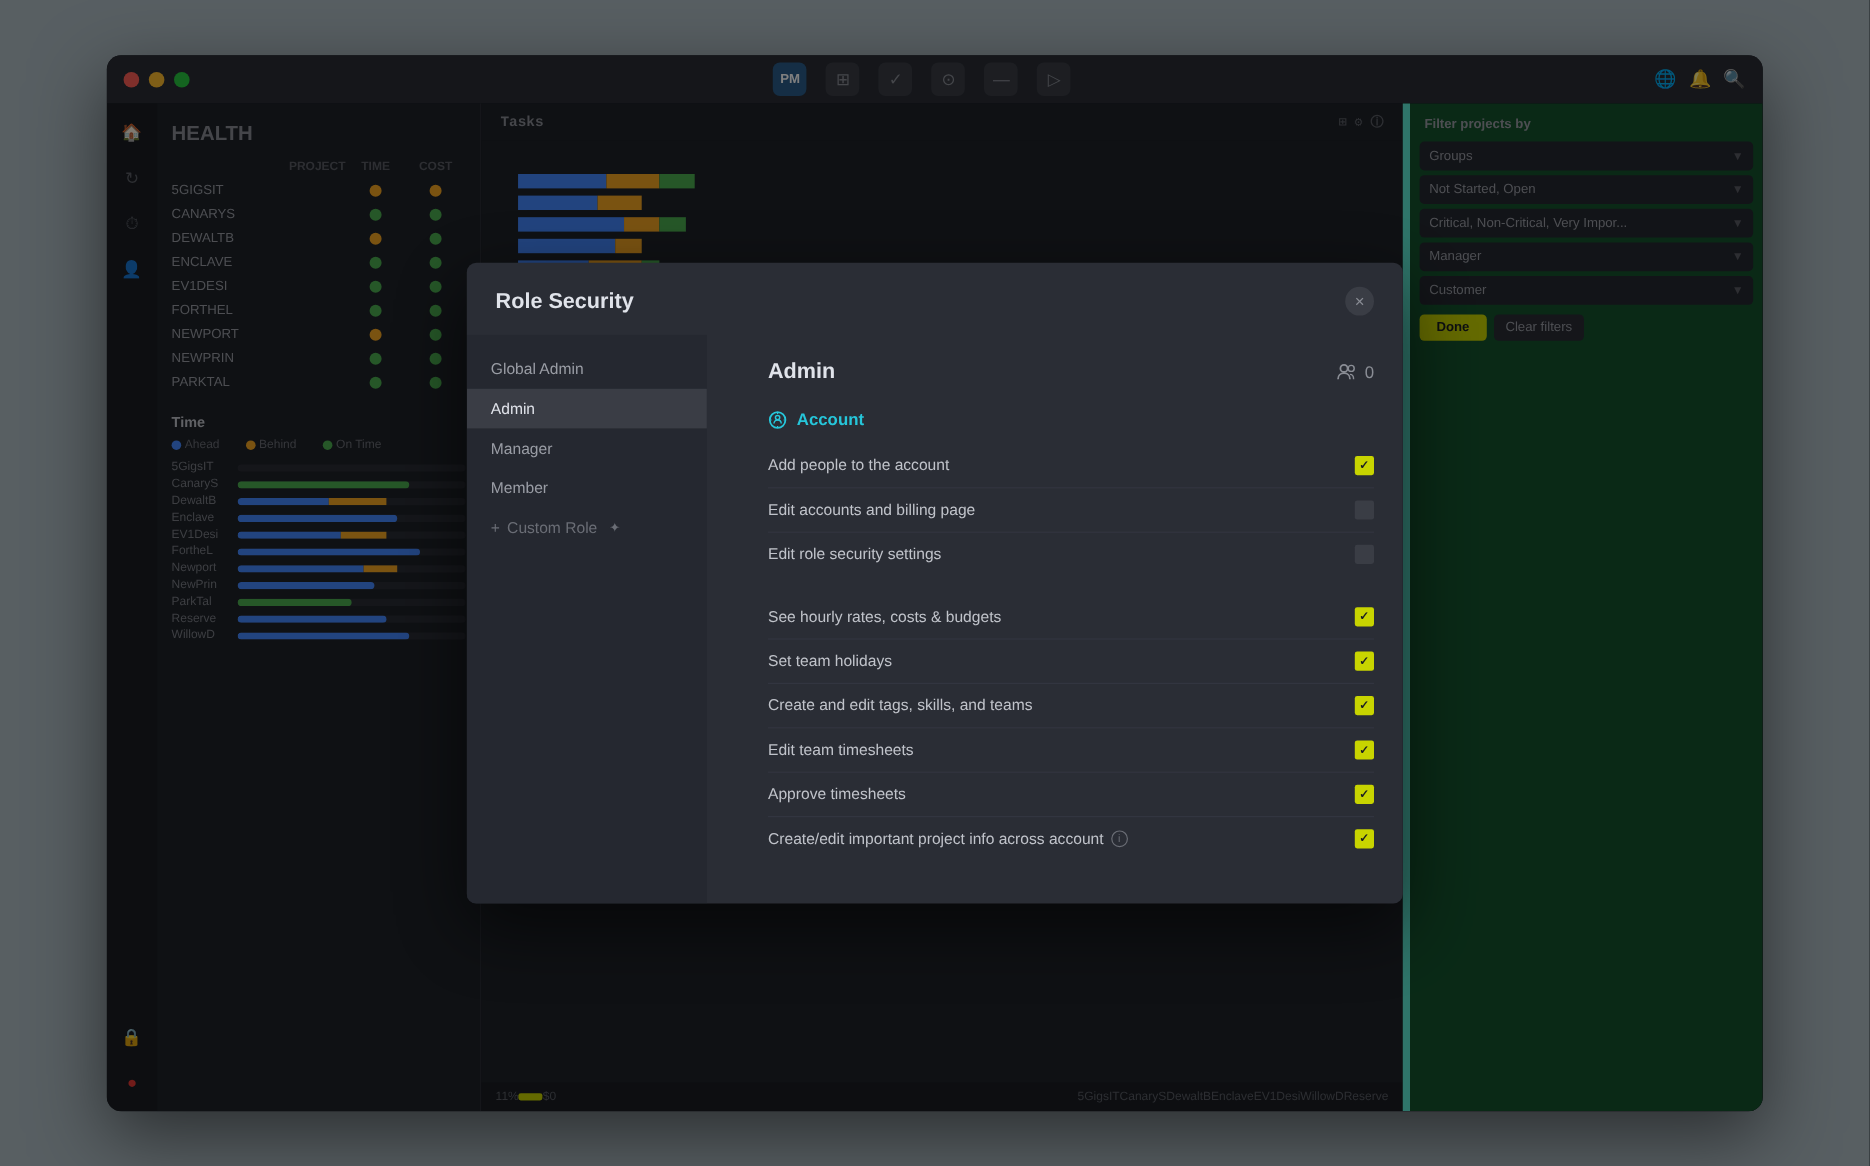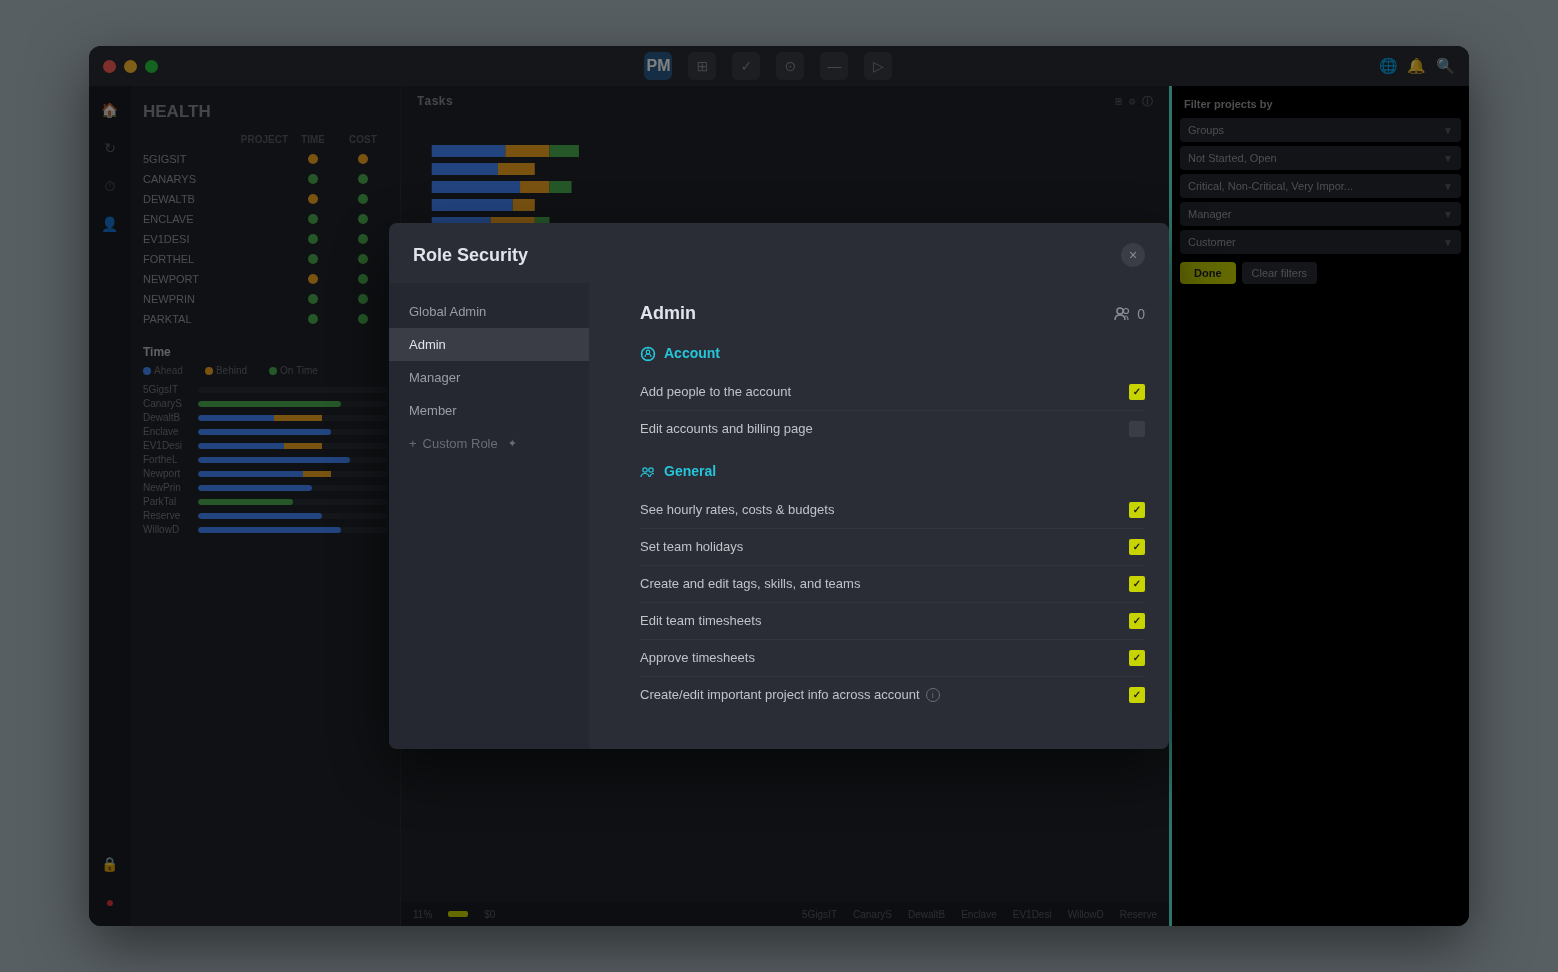--- a/index.html
+++ b/index.html
@@ -207,22 +207,22 @@
     .chart-area {
       flex: 1;
       padding: 8px 16px;
       display: flex;
       flex-direction: column;
       overflow: hidden;
     }
 
     
     .right-panel {
-      background: #000000;
-      border-left: 3px solid #5eead4;
+      background: #14532d;
+      border-left: 6px solid #5eead4;
       overflow-y: auto;
       padding: 8px;
     }
     .filter-title {
       font-size: 11px; font-weight: 600; color: #9a9da5;
       padding: 4px 4px 8px;
     }
     .filter-row {
       display: flex; align-items: center;
       background: #252830;
@@ -397,21 +397,20 @@
 
     
     .bottom-bar {
       height: 24px;
       background: #1a1d23;
       display: flex;
       align-items: center;
       padding: 0 12px;
       font-size: 10px;
       color: #5a5d65;
-      gap: 16px;
       flex-shrink: 0;
     }
     .progress-mini { width: 20px; height: 6px; background: #c8d400; border-radius: 2px; }
 
     .info-icon {
       display: inline-flex;
       align-items: center;
       justify-content: center;
       width: 14px; height: 14px;
       border: 1px solid #6a6d75;
@@ -423,21 +422,21 @@
 </head>
 <body>
 
 <div class="mac-window">
 
   <div class="title-bar">
     <div class="traffic-light tl-red"></div>
     <div class="traffic-light tl-yellow"></div>
     <div class="traffic-light tl-green"></div>
     <div class="title-bar-center">
-      <div class="title-bar-icon" style="background:#2a5d8a; color:white; font-size:16px; font-weight:700;">PM</div>
+      <div class="title-bar-icon" style="background:#2a5d8a; color:white; font-size:11px; font-weight:700;">PM</div>
       <div class="title-bar-icon">⊞</div>
       <div class="title-bar-icon">✓</div>
       <div class="title-bar-icon">⊙</div>
       <div class="title-bar-icon">—</div>
       <div class="title-bar-icon">▷</div>
     </div>
     <div class="title-bar-right">
       <span class="title-bar-right-icon">🌐</span>
       <span class="title-bar-right-icon">🔔</span>
       <span class="title-bar-right-icon">🔍</span>
@@ -815,34 +814,27 @@
           <div class="perm-row">
             <span class="perm-label">Add people to the account</span>
             <div class="perm-toggle toggle-on">
               <span class="toggle-check">✓</span>
             </div>
           </div>
           <div class="perm-row">
             <span class="perm-label">Edit accounts and billing page</span>
             <div class="perm-toggle toggle-off"></div>
           </div>
+          <div class="perm-row">
+            <span class="perm-label">Edit role security settings</span>
+            <div class="perm-toggle toggle-off"></div>
+          </div>
         </div>
 
         <div class="section-group">
-          <div class="section-title">
-            <span>
-              <svg width="16" height="16" viewBox="0 0 16 16" fill="none" style="vertical-align:middle;">
-                <circle cx="5" cy="6" r="2.2" stroke="#26c6da" stroke-width="1.2" fill="none"></circle>
-                <circle cx="11" cy="6" r="2.2" stroke="#26c6da" stroke-width="1.2" fill="none"></circle>
-                <path d="M1 13c0-2 1.8-3.5 4-3.5s4 1.5 4 3.5" stroke="#26c6da" stroke-width="1.2" fill="none"></path>
-                <path d="M10 13c0-2 1.8-3.5 4-3.5" stroke="#26c6da" stroke-width="1.2" fill="none"></path>
-              </svg>
-            </span>
-            <span>General</span>
-          </div>
 
           <div class="perm-row">
             <span class="perm-label">See hourly rates, costs &amp; budgets</span>
             <div class="perm-toggle toggle-on">
               <span class="toggle-check">✓</span>
             </div>
           </div>
           <div class="perm-row">
             <span class="perm-label">Set team holidays</span>
             <div class="perm-toggle toggle-on">

